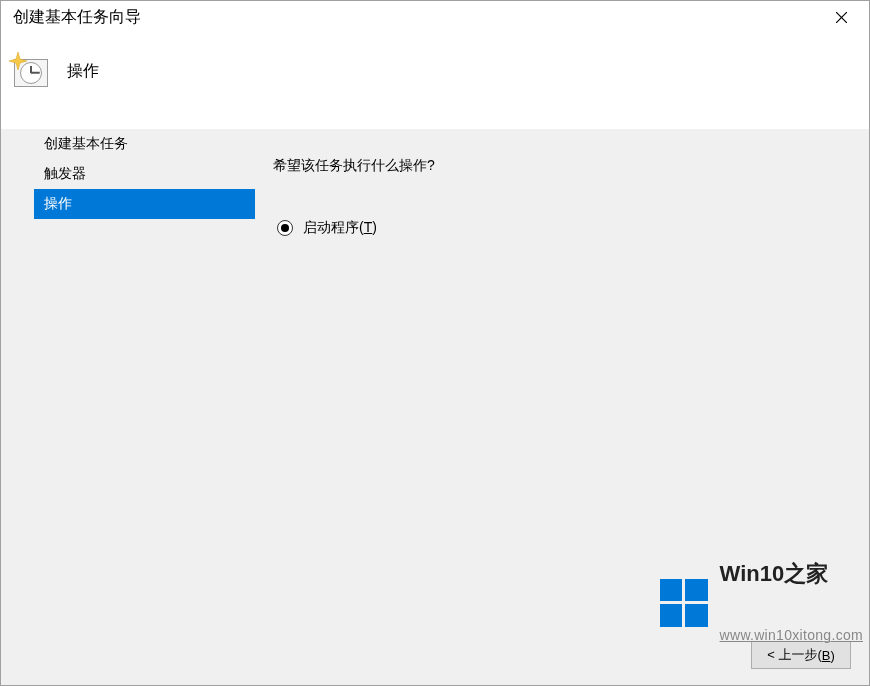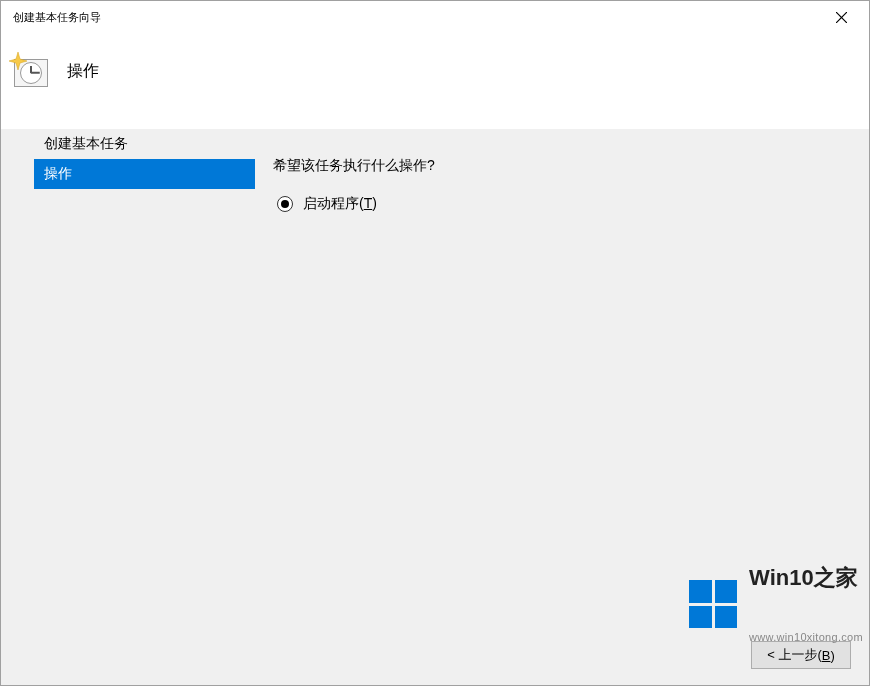--- a/index.html
+++ b/index.html
@@ -17,21 +17,21 @@
       overflow: hidden;
     }
     .titlebar {
       height: 32px;
       display: flex;
       align-items: center;
       padding: 0 8px;
       background: #ffffff;
     }
     .titlebar .title {
-      font-size: 11px;
+      font-size: 16px;
       color: #000;
       flex: 1;
       padding-left: 4px;
     }
     .close-btn {
       width: 40px;
       height: 28px;
       display: flex;
       align-items: center;
       justify-content: center;
@@ -128,21 +128,21 @@
       color: #ffffff;
     }
     .main-panel {
       flex: 1;
       padding: 28px 18px 20px 18px;
       position: relative;
     }
     .prompt-text {
       font-size: 14px;
       color: #000;
-      margin-bottom: 20px;
+      margin-bottom: 44px;
     }
     .radio-group {
       display: flex;
       gap: 14px;
       padding-left: 4px;
     }
     .radio-row {
       display: flex;
       align-items: center;
       cursor: pointer;
@@ -221,23 +221,24 @@
       flex-direction: column;
       line-height: 1.1;
       gap: 41px;
     }
     .watermark .wm-text .brand {
       font-size: 22px;
       font-weight: bold;
       color: #222;
     }
     .watermark .wm-text .url {
-      font-size: 11px;
+      font-size: 14px;
       color: #888;
       letter-spacing: 0.3px;
+      text-decoration: underline;
     }
   </style>
 </head>
 <body>
 
 <div class="titlebar">
   <div class="title">创建基本任务向导</div>
   <div class="close-btn">
     <svg width="11" height="11" viewBox="0 0 11 11">
       <line x1="0" y1="0" x2="11" y2="11" stroke="currentColor" stroke-width="1.2"></line>
@@ -255,20 +256,21 @@
     <svg class="sparkle" viewBox="0 0 18 18">
       <path d="M9 0 L11 7 L18 9 L11 11 L9 18 L7 11 L0 9 L7 7 Z" fill="#f7c948" stroke="#d4a016" stroke-width="0.5"></path>
     </svg>
   </div>
   <div class="header-title">操作</div>
 </div>
 
 <div class="content-area">
   <div class="sidebar">
     <div class="sidebar-item">创建基本任务</div>
+    <div class="sidebar-item">触发器</div>
     <div class="sidebar-item selected">操作</div>
   </div>
 
   <div class="main-panel">
     <div class="prompt-text">希望该任务执行什么操作?</div>
 
     <div class="radio-group">
       <label class="radio-row">
         <span class="radio-circle checked"></span>
         <span class="radio-label"><span>启动程序(</span><span class="mnemonic">T</span><span>)</span></span>

